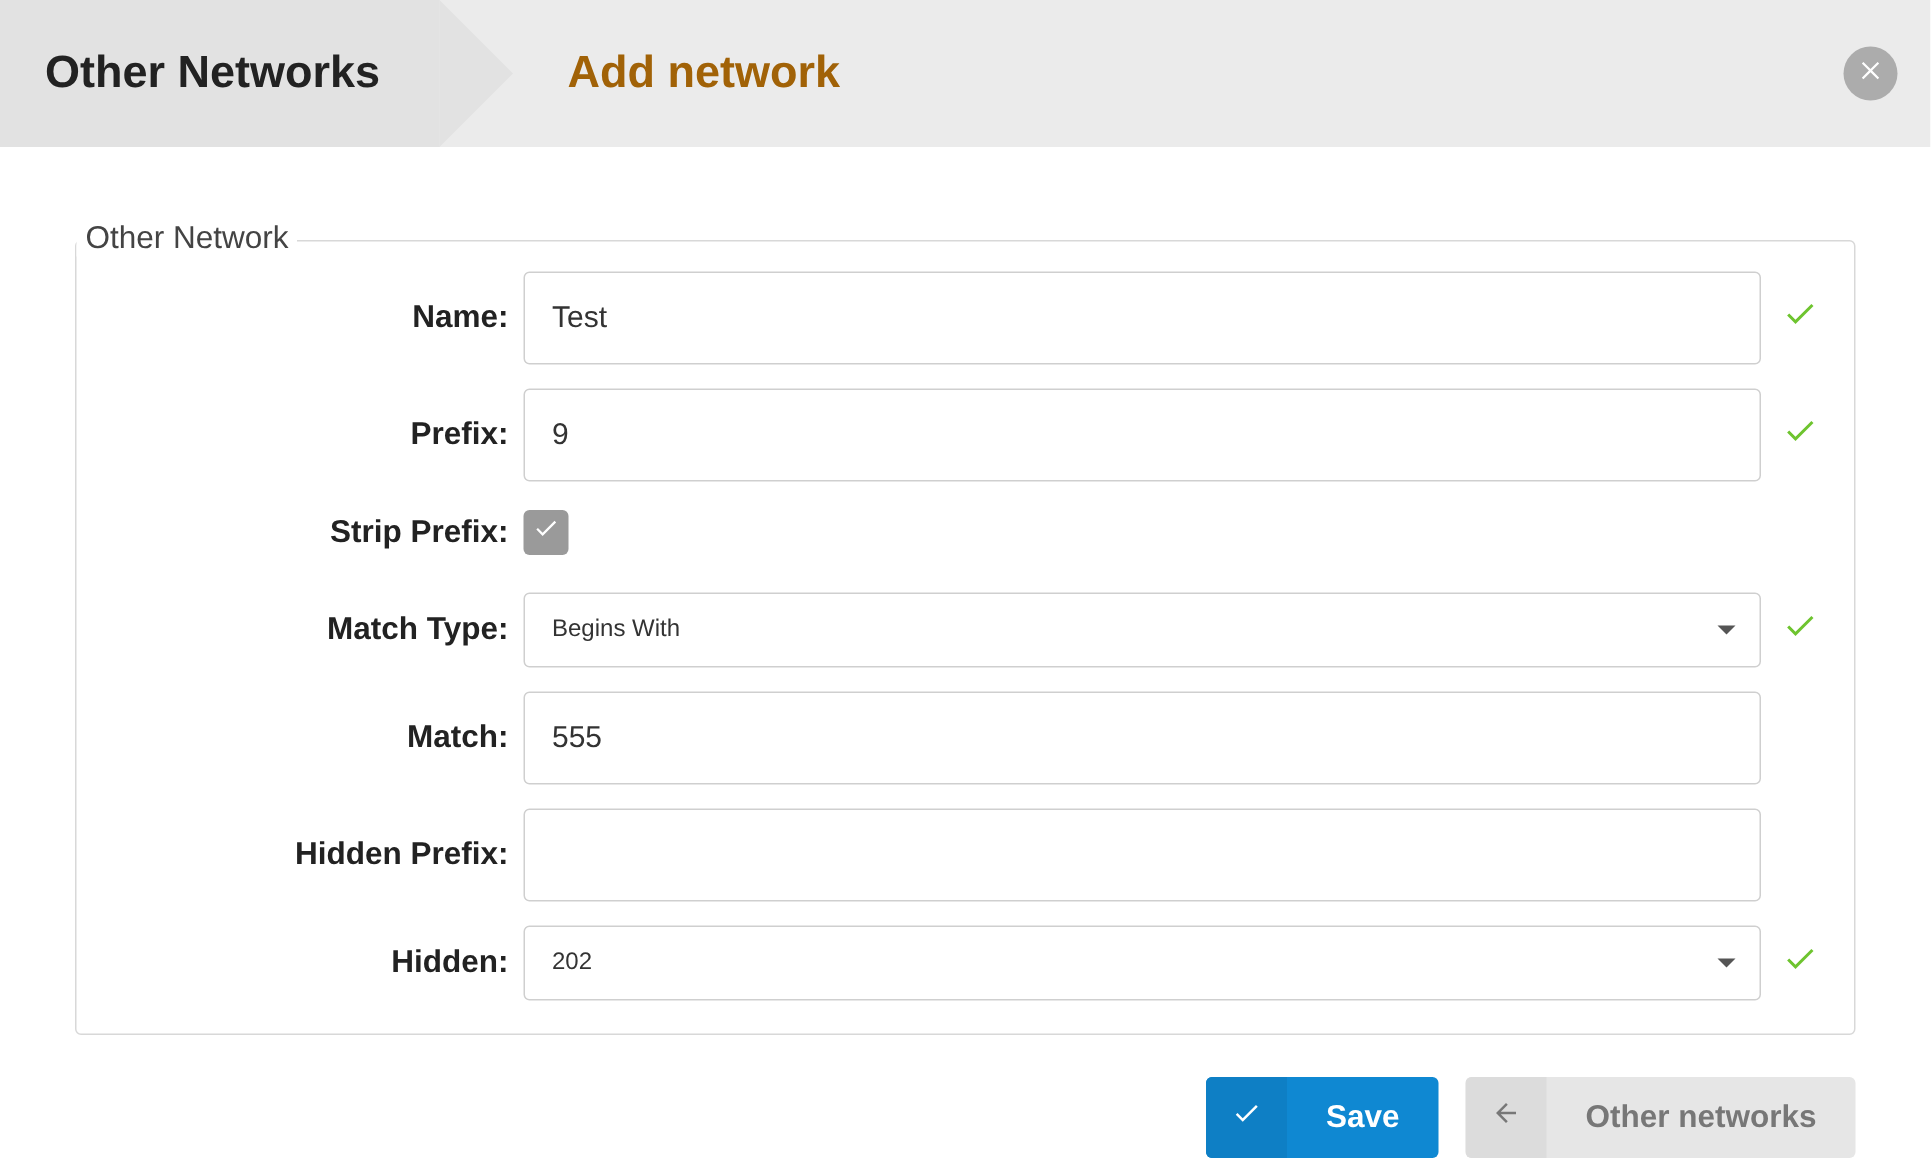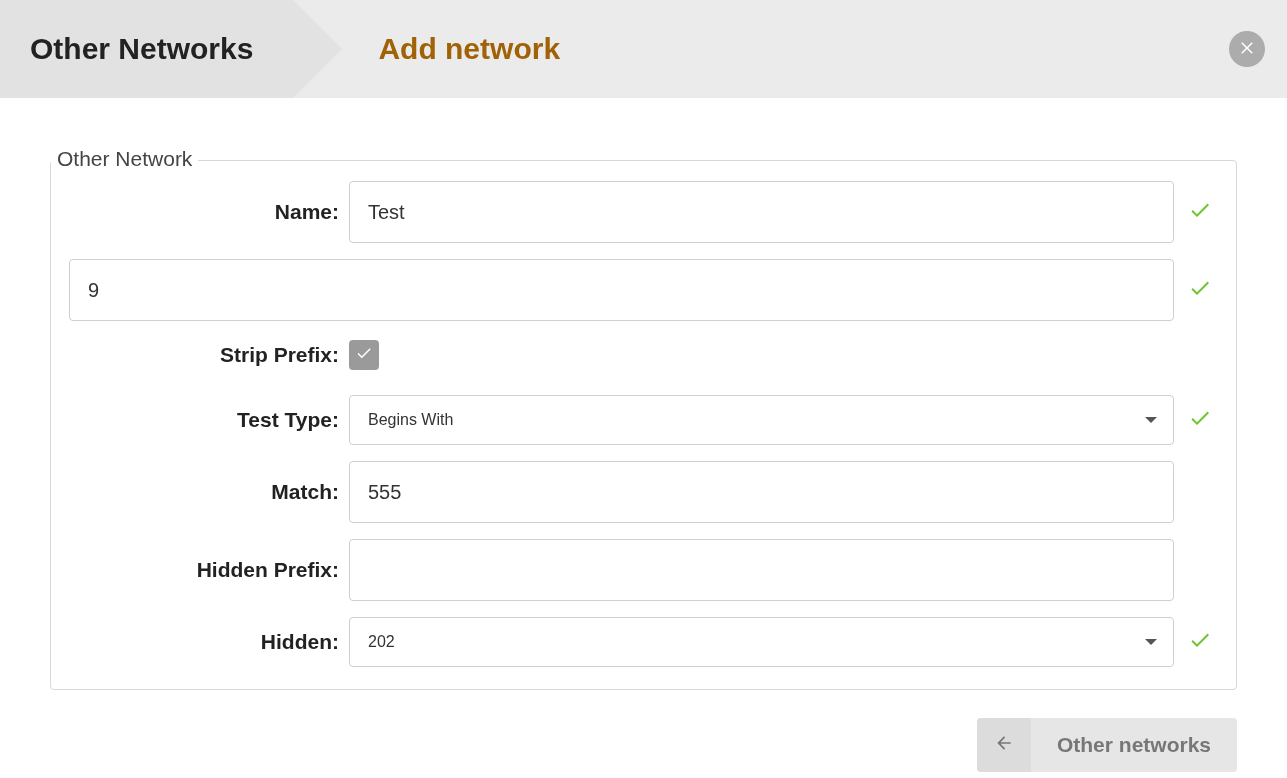--- a/index.html
+++ b/index.html
@@ -245,20 +245,21 @@
         <input class="text" type="text" value="Test" style="">
       </div>
       <div class="tick">
         <span><svg viewBox="0 0 24 24">
               <path d="M9 16.17 4.83 12 3.41 13.41 9 19 21 7l-1.41-1.41z"></path>
             </svg></span>
       </div>
     </div>
 
     <div class="row">
+      <div class="lbl">Prefix:</div>
       <div class="ctrl">
         <input class="text" type="text" value="9" style="">
       </div>
       <div class="tick">
         <span><svg viewBox="0 0 24 24">
               <path d="M9 16.17 4.83 12 3.41 13.41 9 19 21 7l-1.41-1.41z"></path>
             </svg></span>
       </div>
     </div>
 
@@ -268,21 +269,21 @@
         <div class="chk">
           <span><svg viewBox="0 0 24 24">
                 <path d="M9 16.17 4.83 12 3.41 13.41 9 19 21 7l-1.41-1.41z"></path>
               </svg></span>
         </div>
       </div>
       <div class="spacer-tick"></div>
     </div>
 
     <div class="row">
-      <div class="lbl">Test Type:</div>
+      <div class="lbl">Match Type:</div>
       <div class="ctrl">
         <div class="select">
           <span>Begins With</span>
           <span class="caret"></span>
         </div>
       </div>
       <div class="tick">
         <span><svg viewBox="0 0 24 24">
               <path d="M9 16.17 4.83 12 3.41 13.41 9 19 21 7l-1.41-1.41z"></path>
             </svg></span>
@@ -317,20 +318,28 @@
         <span><svg viewBox="0 0 24 24">
               <path d="M9 16.17 4.83 12 3.41 13.41 9 19 21 7l-1.41-1.41z"></path>
             </svg></span>
       </div>
     </div>
 
   </div>
 </div>
 
 <div class="actions">
+  <div class="btn btn-primary">
+    <div class="icon-box">
+      <span><svg viewBox="0 0 24 24">
+            <path d="M9 16.17 4.83 12 3.41 13.41 9 19 21 7l-1.41-1.41z"></path>
+          </svg></span>
+    </div>
+    <div class="txt">Save</div>
+  </div>
   <div class="btn btn-secondary">
     <div class="icon-box">
       <span><svg viewBox="0 0 24 24">
             <path d="M20 11H7.83l5.59-5.59L12 4l-8 8 8 8 1.41-1.41L7.83 13H20z"></path>
           </svg></span>
     </div>
     <div class="txt">Other networks</div>
   </div>
 </div>
 

